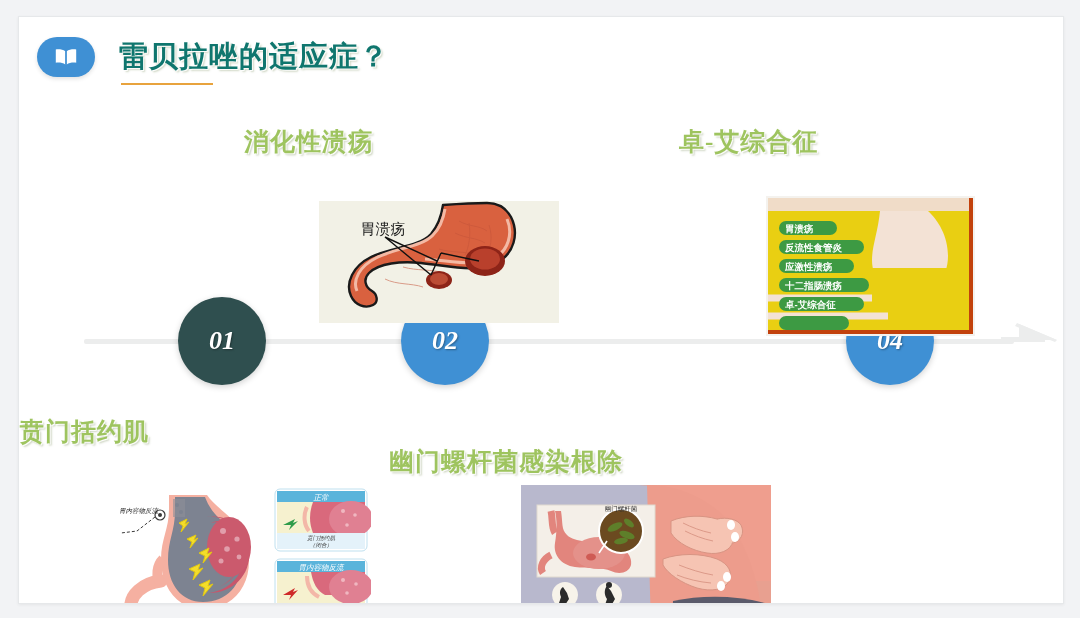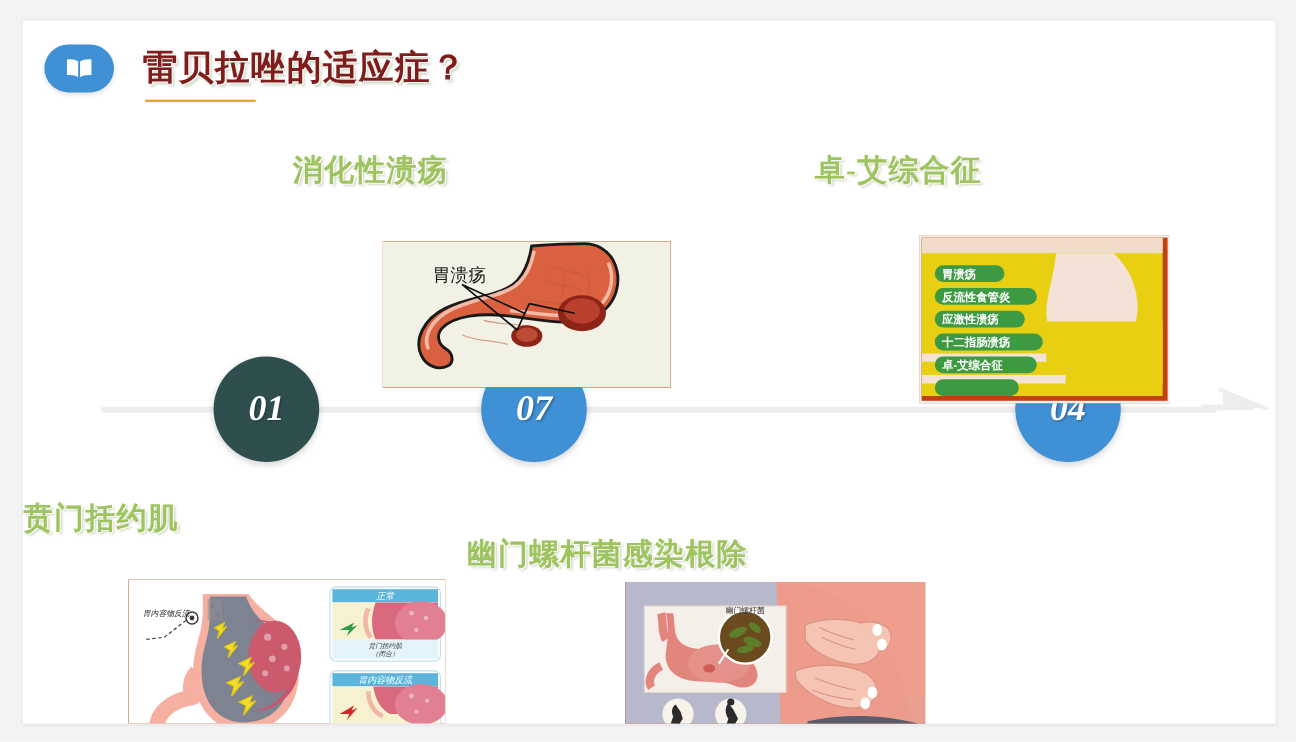--- a/index.html
+++ b/index.html
@@ -22,39 +22,39 @@
   .hdr{position:absolute;left:18px;top:20px;display:flex;align-items:center;}
   .hdr-badge{
     width:58px;height:40px;border-radius:20px;
     background:#3f90d4;display:flex;align-items:center;justify-content:center;
     box-shadow:0 2px 4px rgba(0,0,0,.12);
   }
   .book{width:24px;height:20px;display:block;}
   .hdr-title{
     margin-left:24px;position:relative;
     font-size:29px;font-weight:700;letter-spacing:1px;
-    color:#7f1d1d;
+    color:#0f766e;
     text-shadow:1px 1px 0 rgba(255,255,255,.9), 2px 2px 2px rgba(120,140,90,.35);
     font-family:"Liberation Serif","DejaVu Serif",serif;
   }
   .hdr-underline{
     position:absolute;left:2px;bottom:-8px;width:92px;height:2px;background:#e8a33d;
   }
 
   
   .tl-line{
     position:absolute;left:65px;top:322px;width:930px;height:5px;
     background:#eceded;border-radius:2px;
   }
   .tl-arrow{position:absolute;left:980px;top:300px;width:60px;height:48px;}
   .node{
     position:absolute;top:280px;width:88px;height:88px;border-radius:50%;
     display:flex;align-items:center;justify-content:center;
     font-family:"Liberation Serif","DejaVu Serif",serif;
-    font-style:italic;font-weight:700;font-size:30px;color:#ffffff;
+    font-style:italic;font-weight:700;font-size:26px;color:#ffffff;
     text-shadow:1px 1px 2px rgba(0,0,0,.35);
     box-shadow:0 2px 6px rgba(0,0,0,.18);
   }
   .n-dark{background:#2f4f4f;}
   .n-blue{background:#3f90d4;}
   .node.p1{left:159px;}
   .node.p2{left:382px;}
   .node.p3{left:617px;}
   .node.p4{left:827px;}
 
@@ -103,21 +103,21 @@
     <path d="M2 20 L46 20 L46 25 L2 25 Z" fill="#eceded"></path>
     <path d="M20 7 L58 23 L20 23 Z" fill="#eceded"></path>
     <path d="M20 25 L58 25 L20 40 Z" fill="#ffffff"></path>
     <path d="M18 6 L58 23 L56 25 L16 9 Z" fill="#eceded"></path>
   </svg>
 
   <div class="node n-dark p1">
     <span>01</span>
   </div>
   <div class="node n-blue p2">
-    <span>07</span>
+    <span>02</span>
   </div>
   <div class="node n-blue p4">
     <span>04</span>
   </div>
 
   <div class="item-title t2">消化性溃疡</div>
   <div class="item-title t4">卓-艾综合征</div>
   <div class="item-title t1">贲门括约肌</div>
   <div class="item-title t3">幽门螺杆菌感染根除</div>
 

